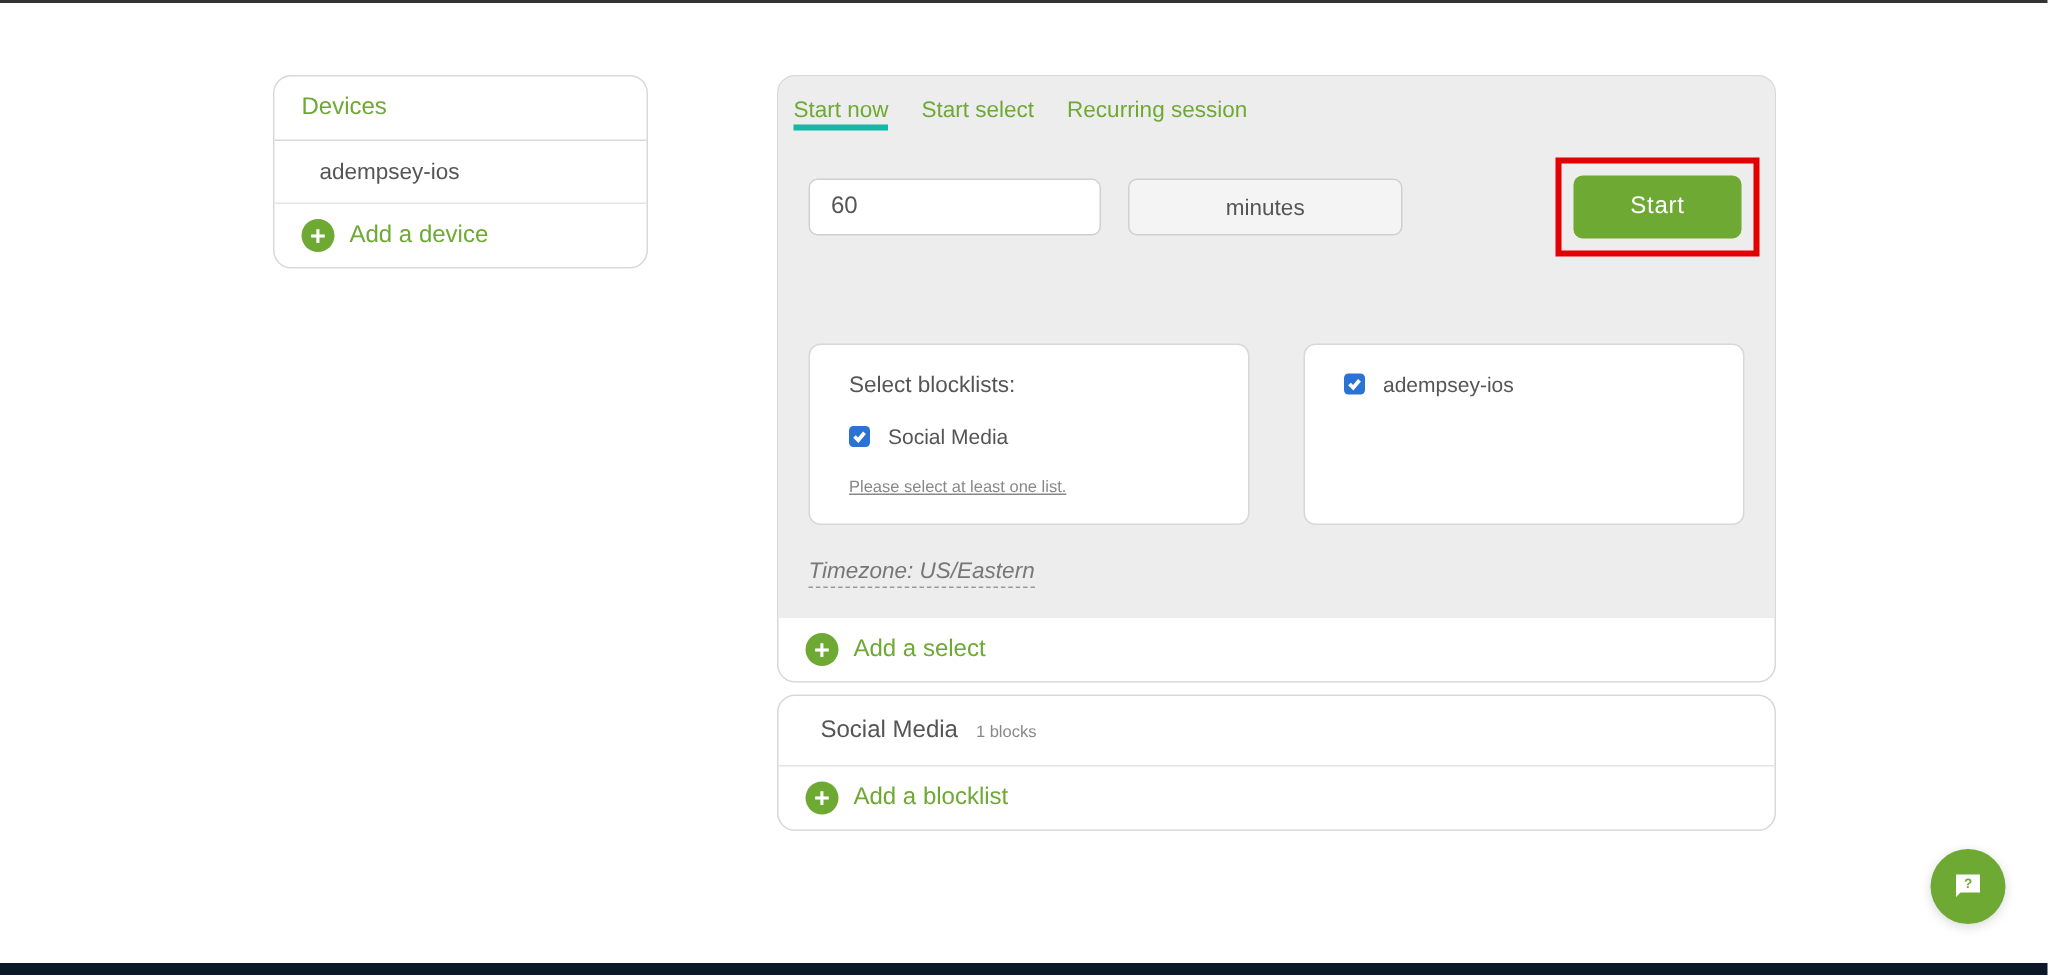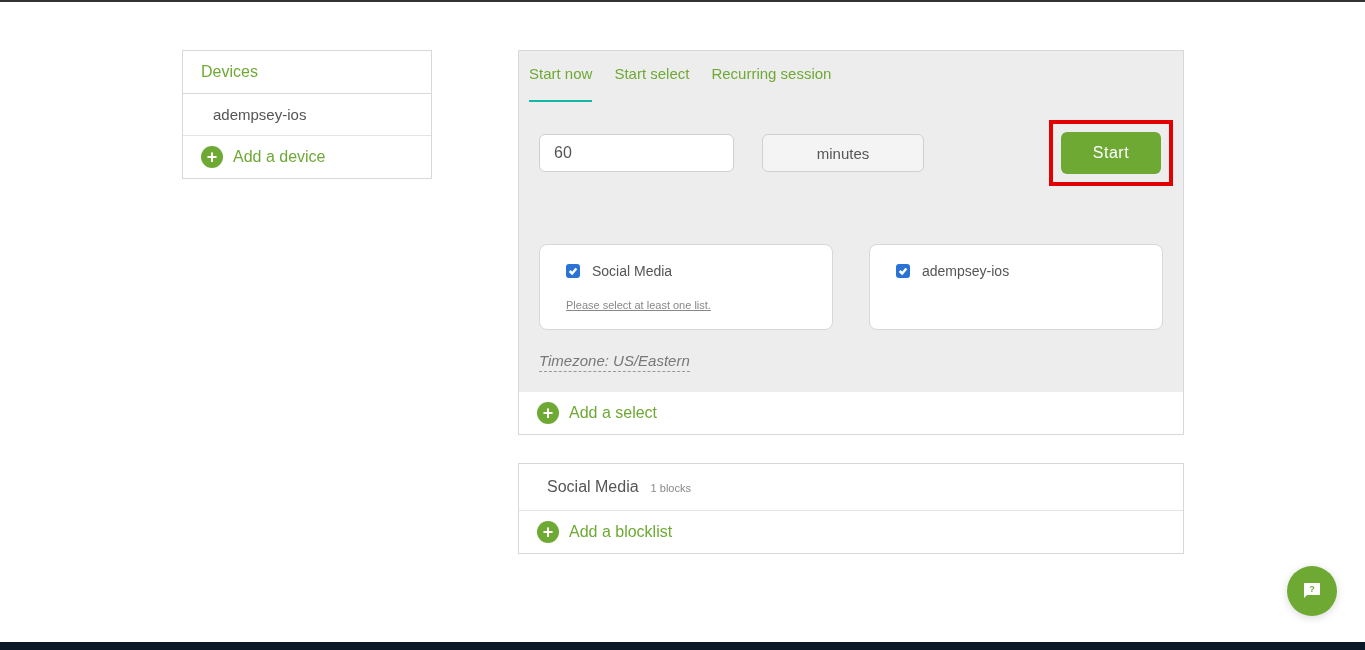--- a/index.html
+++ b/index.html
@@ -15,24 +15,24 @@
 .wrap {
   display: flex;
   gap: 86px;
   padding: 48px 0 0 182px;
 }
 .left { width: 250px; }
 .right { width: 666px; }
 
 .panel {
   border: 1px solid #d8d8d8;
-  border-radius: 0;
+  border-radius: 12px;
   overflow: hidden;
   background: #fff;
-  margin-bottom: 28px;
+  margin-bottom: 8px;
 }
 .panel-header {
   padding: 12px 18px;
   font-size: 16px;
   color: #6ea934;
   border-bottom: 1px solid #d8d8d8;
 }
 .row {
   padding: 12px 18px 12px 30px;
   border-bottom: 1px solid #e4e4e4;
@@ -63,61 +63,61 @@
   display: flex;
   gap: 22px;
   padding: 0 0 18px 0;
   font-size: 15px;
 }
 .tab {
   color: #6ea934;
   cursor: pointer;
 }
 .tab.active {
-  border-bottom: 2px solid #14b8a6;
-  padding-bottom: 18px;
+  border-bottom: 4px solid #14b8a6;
+  padding-bottom: 1px;
 }
 
 .start-row {
   display: flex;
-  gap: 28px;
+  gap: 18px;
   align-items: center;
   padding: 0 0 0 10px;
 }
 .duration-input {
   width: 195px;
   height: 38px;
   border: 1px solid #d0d0d0;
   border-radius: 6px;
   padding: 0 14px;
   font-size: 16px;
   color: #555;
   outline: none;
 }
 .unit-select {
-  width: 162px;
+  width: 183px;
   height: 38px;
   border: 1px solid #d0d0d0;
   border-radius: 6px;
   background: #f4f4f4;
   display: flex;
   align-items: center;
   justify-content: center;
   font-size: 15px;
   color: #555;
   cursor: pointer;
 }
 .start-wrap {
   border: 4px solid #e20000;
   padding: 8px;
   margin-left: auto;
   margin-right: 0;
 }
 .start-btn {
-  width: 100px;
+  width: 112px;
   height: 42px;
   background: #6ea934;
   color: #fff;
   border: none;
   border-radius: 6px;
   font-size: 16px;
   letter-spacing: 0.5px;
   cursor: pointer;
 }
 
@@ -224,20 +224,21 @@
           <div class="unit-select">
             <span>minutes</span>
           </div>
           <div class="start-wrap">
             <button class="start-btn">Start</button>
           </div>
         </div>
 
         <div class="selectors">
           <div class="selector-card">
+            <div class="selector-title">Select blocklists:</div>
             <div class="check-line">
               <span class="checkbox">
                 <svg viewBox="0 0 12 12">
                     <path d="M2 6 L5 9 L10 3"></path>
                   </svg>
               </span>
               <span>Social Media</span>
             </div>
             <div class="helper">Please select at least one list.</div>
           </div>

